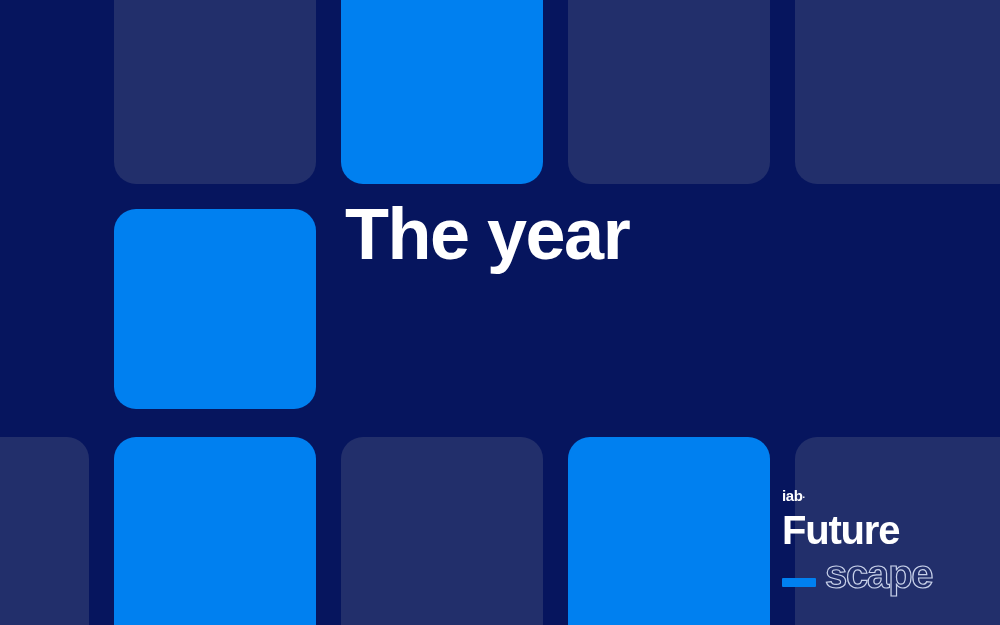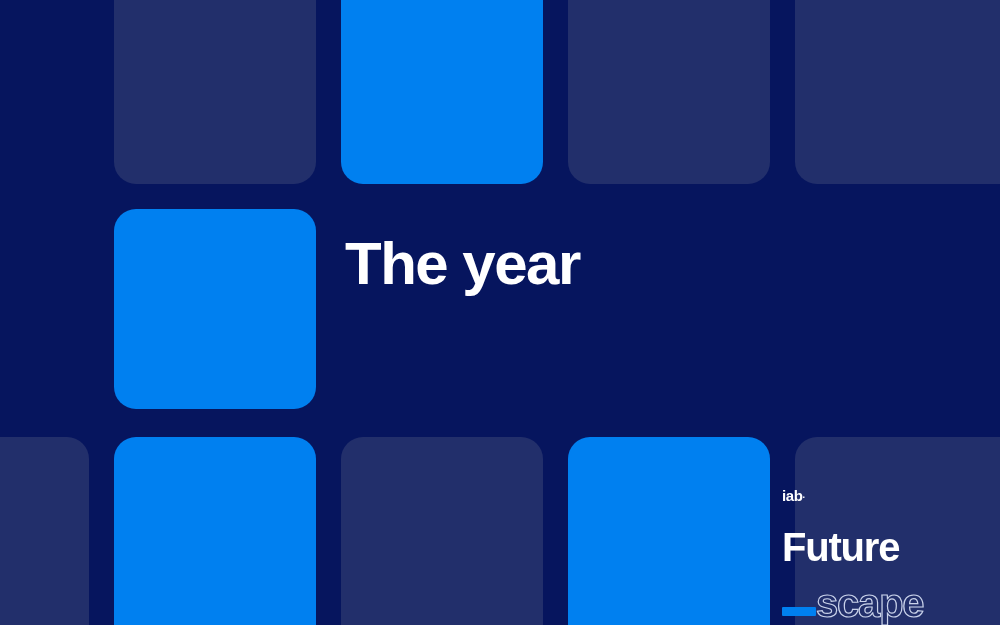--- a/index.html
+++ b/index.html
@@ -37,26 +37,26 @@
     border-radius: 22px;
   }
 
   .tile.dark  { background: #222F6B; }
   .tile.bright{ background: #0080F0; }
 
   
   #headline {
     position: absolute;
     left: 345px;
-    top: 212px;
+    top: 182px;
     z-index: 3;
     color: #FFFFFF;
     font-family: "Liberation Sans", sans-serif;
     font-weight: 700;
-    font-size: 60px;
+    font-size: 72px;
     line-height: 104px;
     letter-spacing: -1.5px;
     white-space: nowrap;
   }
 
   #headline .line { display: block; }
 
   
   #logo {
     position: absolute;
@@ -76,34 +76,35 @@
     white-space: nowrap;
   }
 
   #logo-iab .iab-mark {
     font-size: 9px;
     vertical-align: 3px;
     letter-spacing: 0;
   }
 
   #logo-future {
-    margin-top: 22px;
+    margin-top: 5px;
     color: #FFFFFF;
     font-family: "Liberation Sans", sans-serif;
     font-weight: 700;
     font-size: 40px;
     line-height: 42px;
     letter-spacing: -1.2px;
     white-space: nowrap;
   }
 
   #logo-scape-row {
-    margin-top: 13px;
+    margin-top: 1px;
     display: flex;
     align-items: center;
+    gap: 9px;
     height: 44px;
   }
 
   #logo-dash {
     width: 34px;
     height: 9px;
     background: #0080F0;
     border-radius: 1px;
     flex: 0 0 auto;
     align-self: flex-end;

